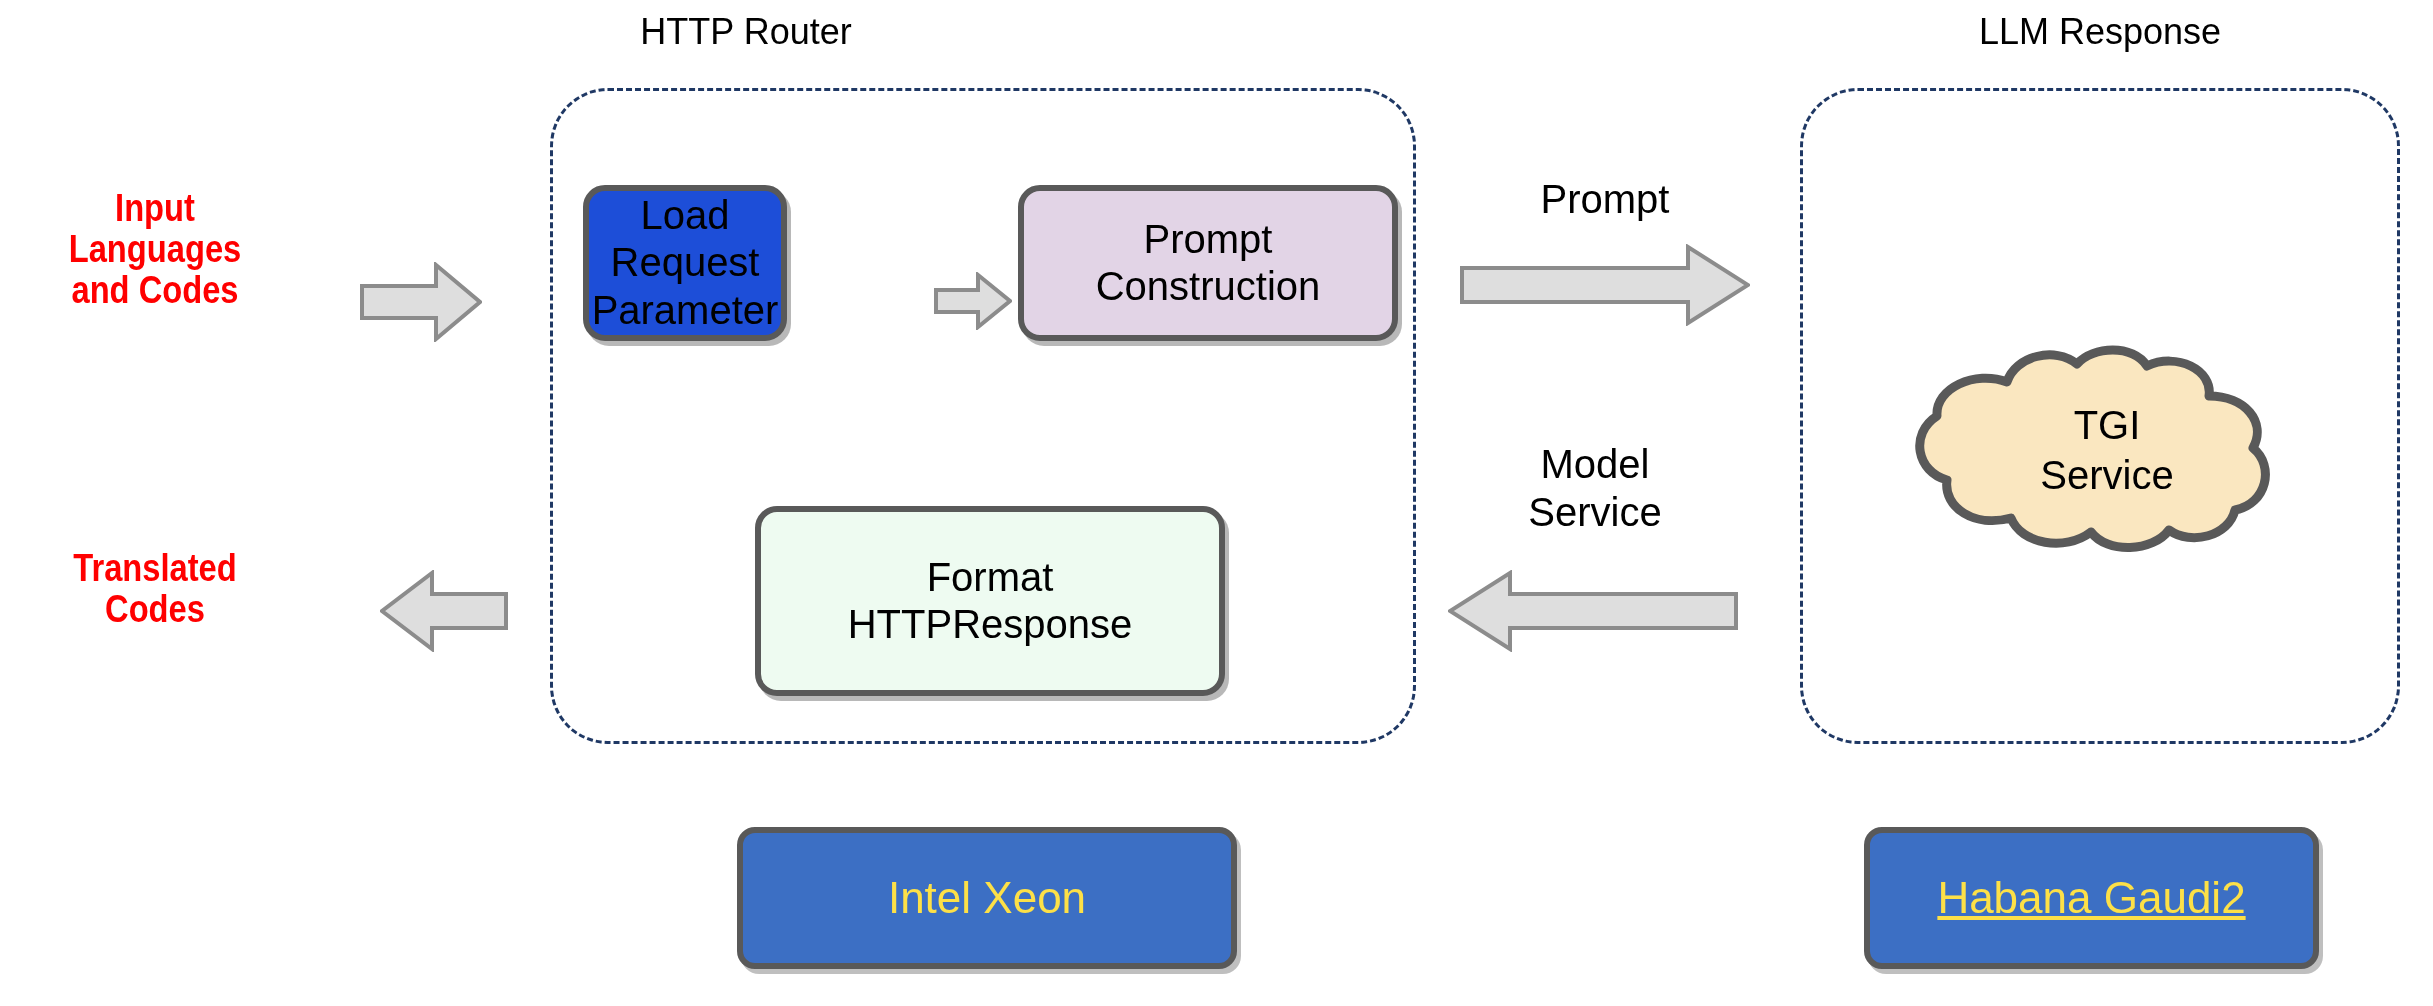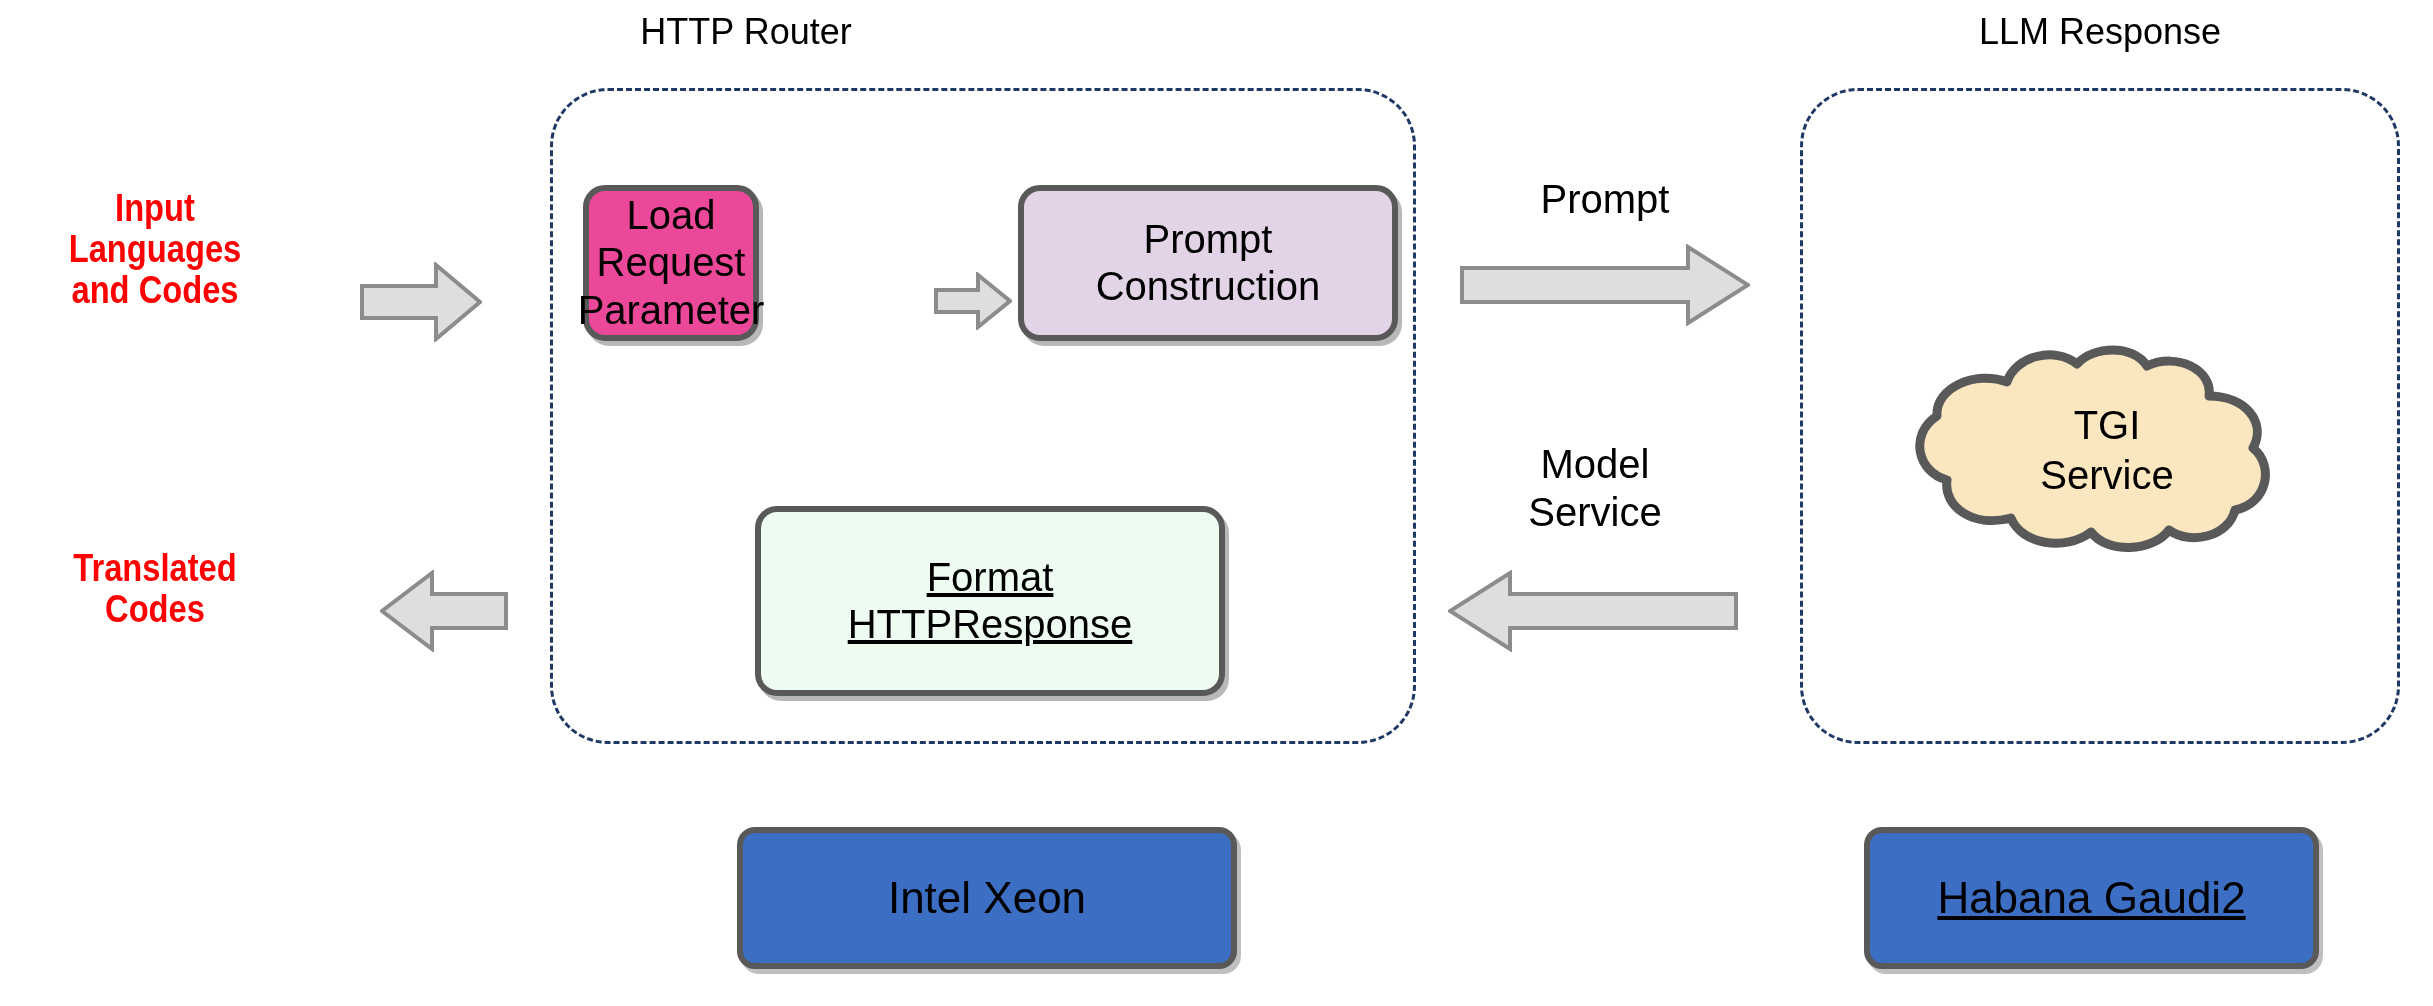--- a/index.html
+++ b/index.html
@@ -69,31 +69,30 @@
     justify-content: center;
     text-align: center;
     font-family: "Liberation Sans", sans-serif;
     font-size: 40px;
     color: #000000;
     line-height: 1.18;
     white-space: pre-line;
     box-shadow: 4px 5px 0px rgba(0,0,0,0.28);
   }
   #box-load-request {
-    left: 583px; top: 185px; width: 176px; height: 156px;
-    background: #ec4899;
+    left: 583px; top: 185px; width: 204px; height: 156px;
+    background: #1d4ed8;
   }
   #box-prompt-construction {
     left: 1018px; top: 185px; width: 380px; height: 156px;
     background: #E2D4E6;
   }
   #box-format-response {
     left: 755px; top: 506px; width: 470px; height: 190px;
     background: #EEFBF1;
-    text-decoration: underline;
   }
 
   
   #cloud-tgi {
     position: absolute;
     left: 1895px;
     top: 340px;
     width: 390px;
     height: 220px;
   }
@@ -116,21 +115,21 @@
   
   .hw-box {
     position: absolute;
     box-sizing: border-box;
     border: 6px solid #595959;
     border-radius: 18px;
     background: #3C6FC4;
     display: flex;
     align-items: center;
     justify-content: center;
-    color: #000000;
+    color: #fde047;
     font-family: "Liberation Sans", sans-serif;
     font-size: 44px;
     box-shadow: 4px 5px 0px rgba(0,0,0,0.25);
   }
   #hw-intel-xeon { left: 737px; top: 827px; width: 500px; height: 142px; }
   #hw-habana-gaudi2 { left: 1864px; top: 827px; width: 455px; height: 142px; text-decoration: underline; }
 
   
   .block-arrow {
     position: absolute;

